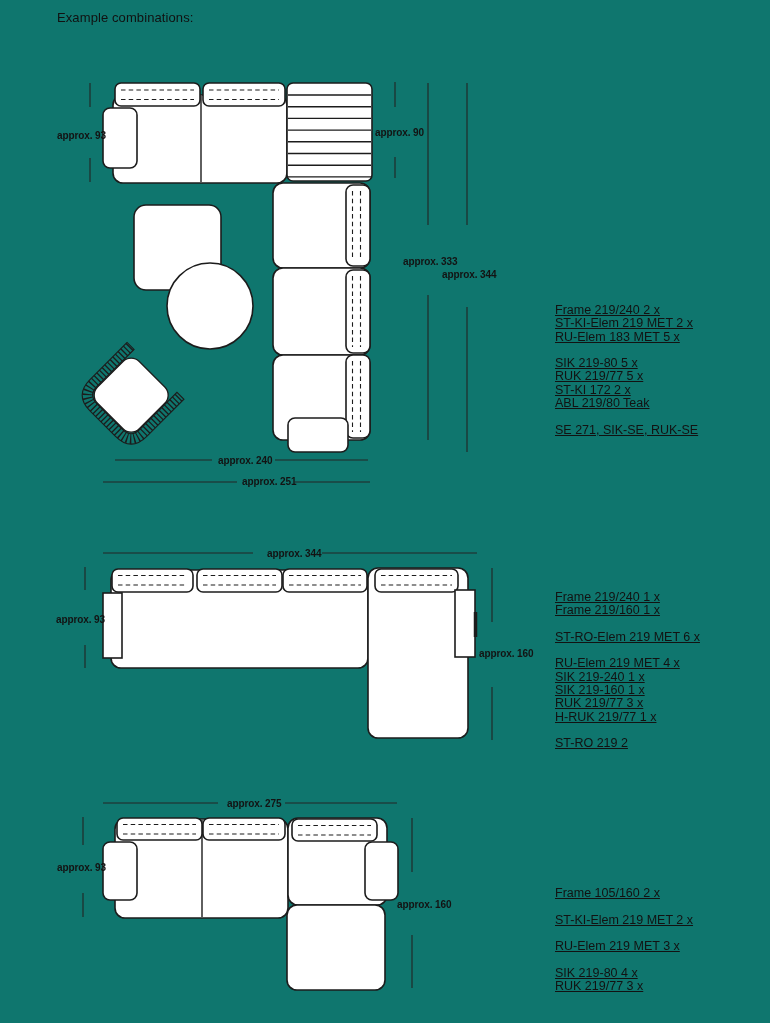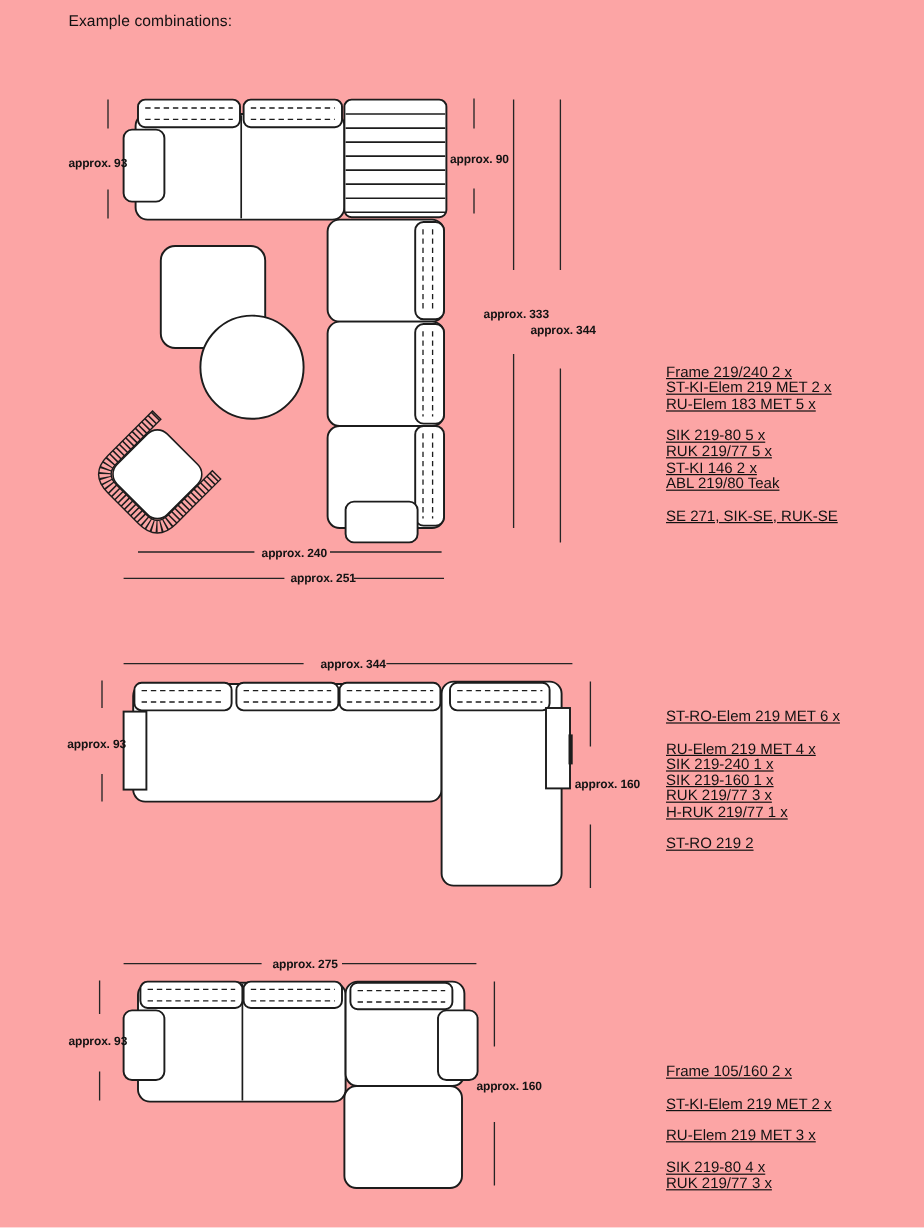--- a/index.html
+++ b/index.html
@@ -1,16 +1,16 @@
 <!DOCTYPE html>
 <html><head>
 <meta charset="utf-8">
 <style>
   html,body { margin:0; padding:0; background:#fff; }
-  .page { position:relative; width:770px; height:1023px; background:#fca5a5; overflow:hidden;
+  .page { position:relative; width:770px; height:1023px; background:#0f766e; overflow:hidden;
           font-family:"Liberation Sans", sans-serif; }
   .title { position:absolute; left:57px; top:10px; font-size:13px; color:#111; letter-spacing:0.1px; }
   svg.plan { position:absolute; left:0; top:0; }
   svg .s   { fill:#ffffff; stroke:#1c1c1c; stroke-width:1.6; }
   svg .ln  { fill:none; stroke:#1c1c1c; stroke-width:1.4; }
   svg .dsh { fill:none; stroke:#1c1c1c; stroke-width:1.1; stroke-dasharray:4.5 3.2; }
   svg .dim { fill:none; stroke:#242424; stroke-width:1.1; }
   svg .ribs{ fill:none; stroke:#1c1c1c; stroke-width:12; stroke-dasharray:1.6 3; }
   svg text.dimlbl { font-family:"Liberation Sans", sans-serif; font-size:10px; font-weight:bold;
                     fill:#131313; letter-spacing:-0.1px; }
@@ -153,29 +153,33 @@
 
   <div class="parts" style="top:304px">
     <div class="group">
       <div>Frame 219/240 2 x</div>
       <div>ST-KI-Elem 219 MET 2 x</div>
       <div>RU-Elem 183 MET 5 x</div>
     </div>
     <div class="group">
       <div>SIK 219-80 5 x</div>
       <div>RUK 219/77 5 x</div>
-      <div>ST-KI 146 2 x</div>
+      <div>ST-KI 172 2 x</div>
       <div>ABL 219/80 Teak</div>
     </div>
     <div class="group">
       <div>SE 271, SIK-SE, RUK-SE</div>
     </div>
   </div>
 
   <div class="parts" style="top:591px">
+    <div class="group">
+      <div>Frame 219/240 1 x</div>
+      <div>Frame 219/160 1 x</div>
+    </div>
     <div class="group">
       <div>ST-RO-Elem 219 MET 6 x</div>
     </div>
     <div class="group">
       <div>RU-Elem 219 MET 4 x</div>
       <div>SIK 219-240 1 x</div>
       <div>SIK 219-160 1 x</div>
       <div>RUK 219/77 3 x</div>
       <div>H-RUK 219/77 1 x</div>
     </div>

